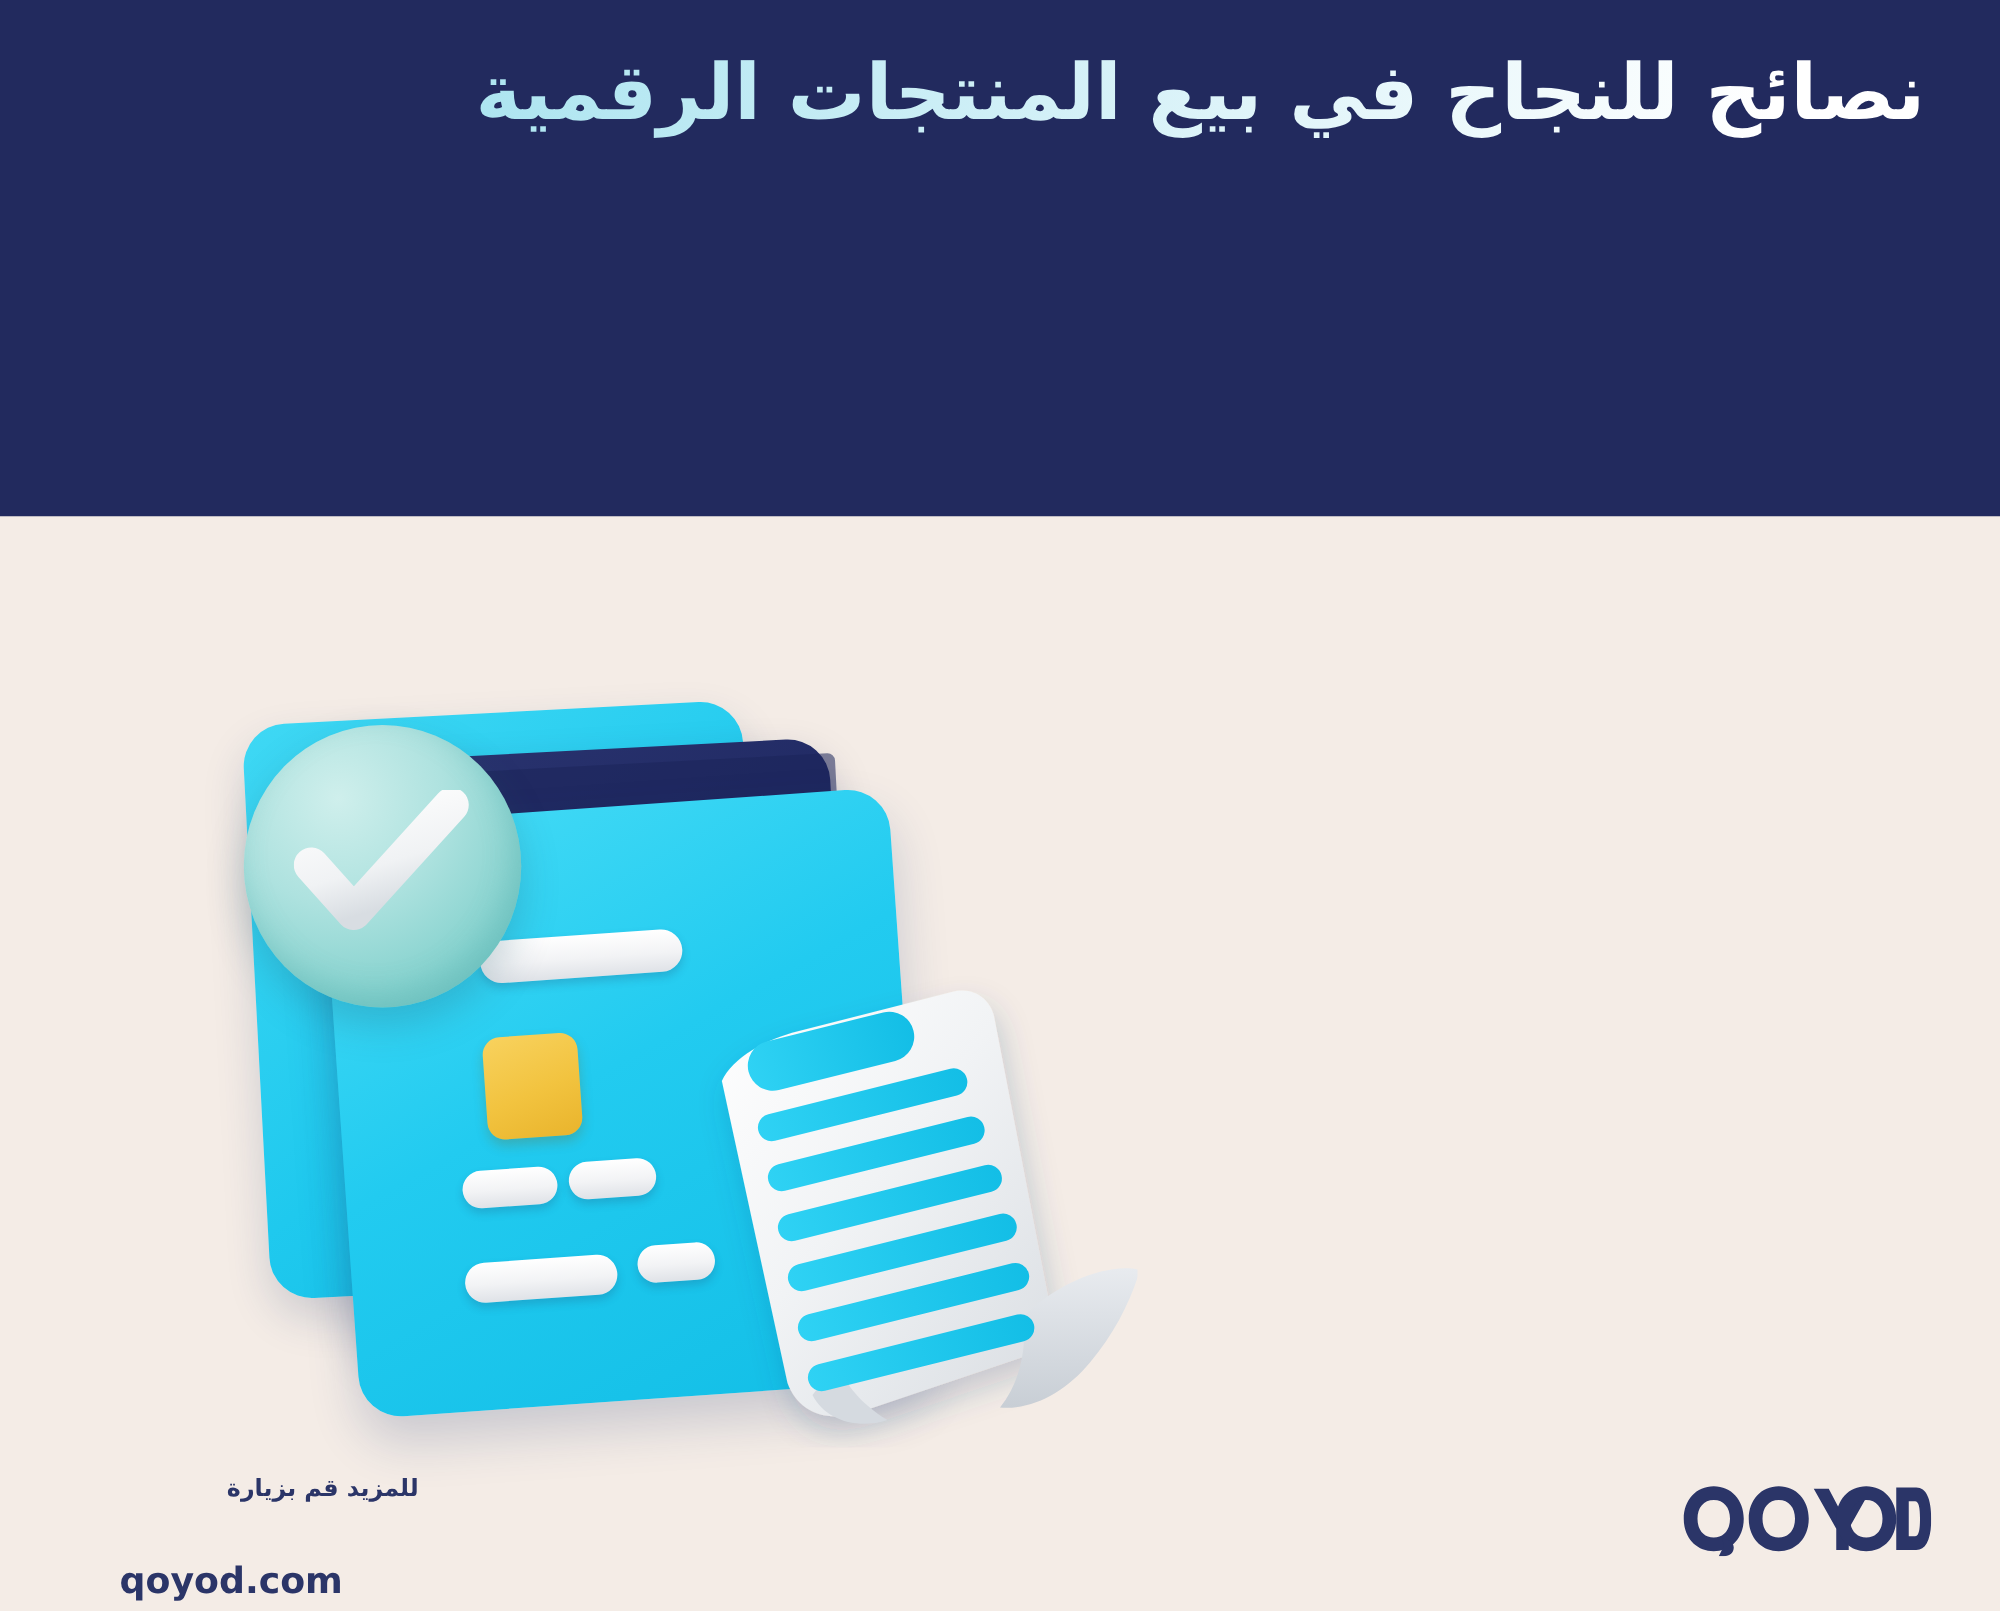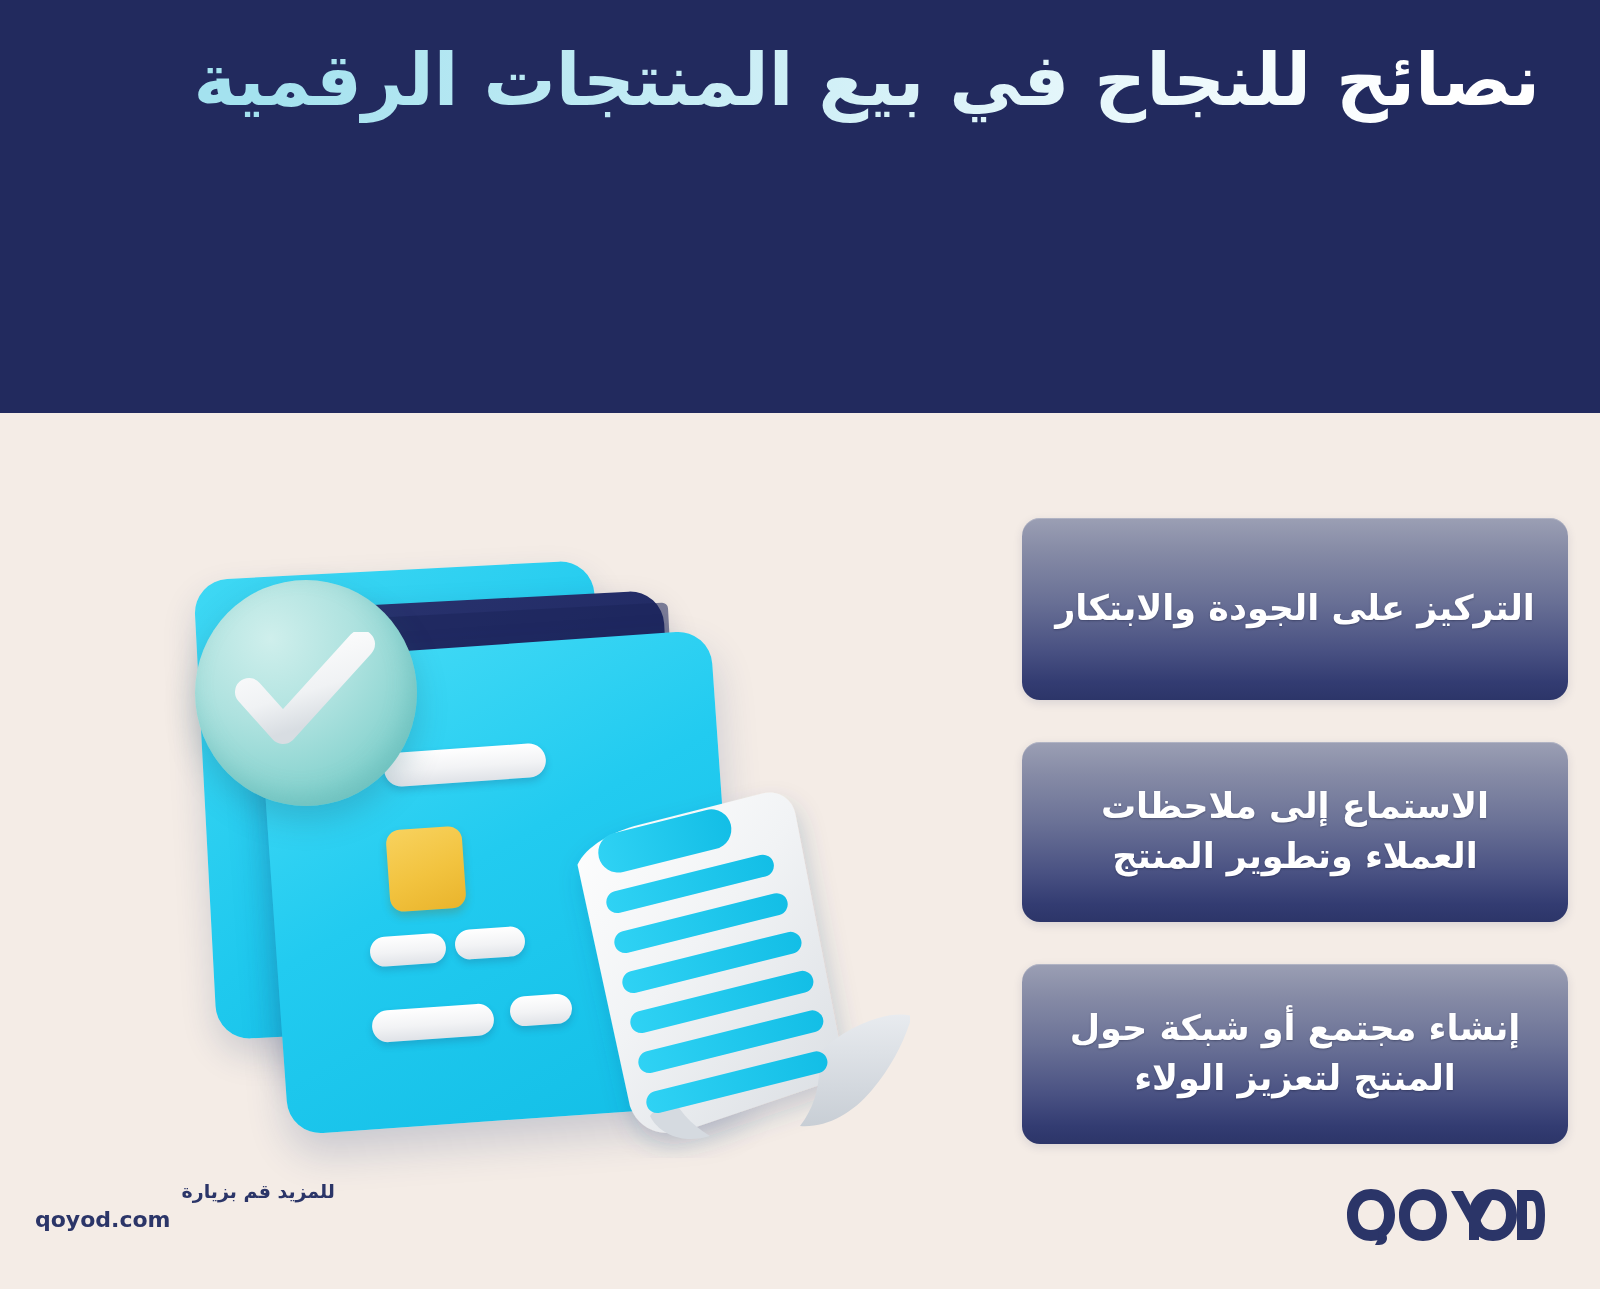--- a/index.html
+++ b/index.html
@@ -22,21 +22,21 @@
     position:absolute; left:0; top:0;
     width:1600px; height:413px;
     background:#222A5E;
   }
   #header-title {
     position:absolute;
     right:60px; top:34px;
     width:1500px;
     text-align:right;
     direction:rtl;
-    font-size:72px;
+    font-size:62px;
     font-weight:700;
     line-height:1.28;
     letter-spacing:-1px;
     background:linear-gradient(270deg,#FFFFFF 8%,#D8F2F8 42%,#A4E2EF 85%);
     -webkit-background-clip:text;
     background-clip:text;
     color:transparent;
     -webkit-text-fill-color:transparent;
   }
 
@@ -176,21 +176,21 @@
   
   #footer-note {
     position:absolute;
     left:35px; top:1178px;
     width:300px;
     direction:rtl;
     text-align:right;
     color:#2B3568;
   }
   #footer-note-label { font-size:19px; font-weight:700; line-height:1.4; }
-  #footer-note-url   { font-size:22px; font-weight:700; line-height:1.35; direction:ltr; text-align:left; }
+  #footer-note-url   { font-size:29px; font-weight:700; line-height:1.35; direction:ltr; text-align:center;margin-top:40px; }
 
   #brand-logo {
     position:absolute;
     right:55px; top:1185px;
     width:200px; height:60px;
   }
 </style>
 </head>
 <body>
 
@@ -274,31 +274,20 @@
             <stop offset="0%" stop-color="#FFFFFF"></stop>
             <stop offset="65%" stop-color="#F0F2F4"></stop>
             <stop offset="100%" stop-color="#D8DDE2"></stop>
           </linearGradient>
         </defs>
         <path d="M14 60 L48 98 L126 12" fill="none" stroke="url(#ckGrad)" stroke-width="28" stroke-linecap="round" stroke-linejoin="round"></path>
       </svg>
     </div>
   </div>
 
-  <div id="cards">
-    <div class="tip-card" id="card-0">
-      <div class="tip-text">التركيز على الجودة والابتكار</div>
-    </div>
-    <div class="tip-card" id="card-1">
-      <div class="tip-text">الاستماع إلى ملاحظات العملاء وتطوير المنتج</div>
-    </div>
-    <div class="tip-card" id="card-2">
-      <div class="tip-text">إنشاء مجتمع أو شبكة حول المنتج لتعزيز الولاء</div>
-    </div>
-  </div>
 
   <div id="footer-note">
     <div id="footer-note-label">للمزيد قم بزيارة</div>
     <div id="footer-note-url">qoyod.com</div>
   </div>
 
   <svg id="brand-logo" viewBox="0 0 200 60">
     <g fill="#2B3568">
 
       <path d="M26 4 C12 4 2 15 2 30 C2 45 12 56 26 56 C40 56 50 45 50 30 C50 15 40 4 26 4 Z

